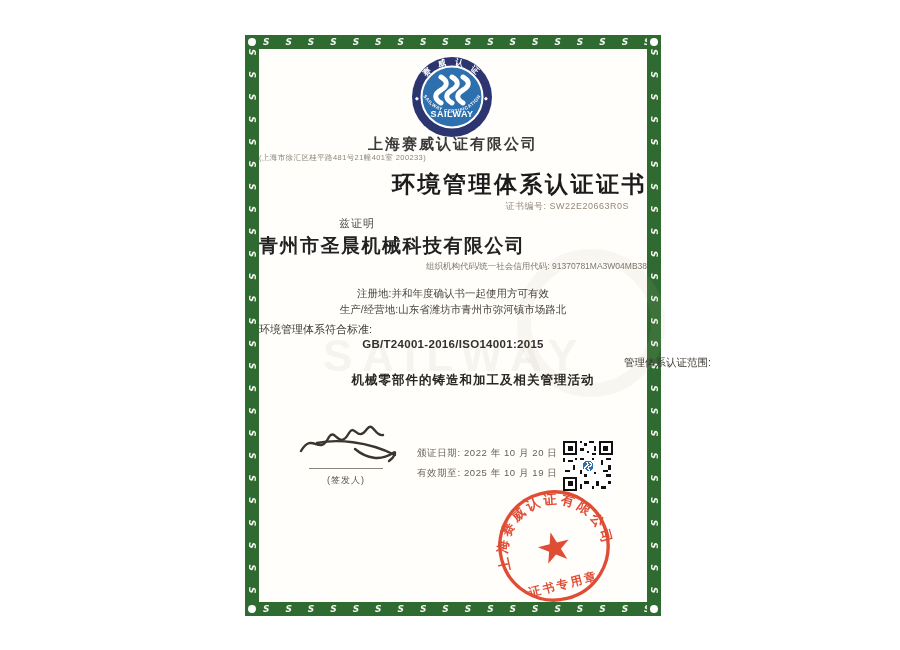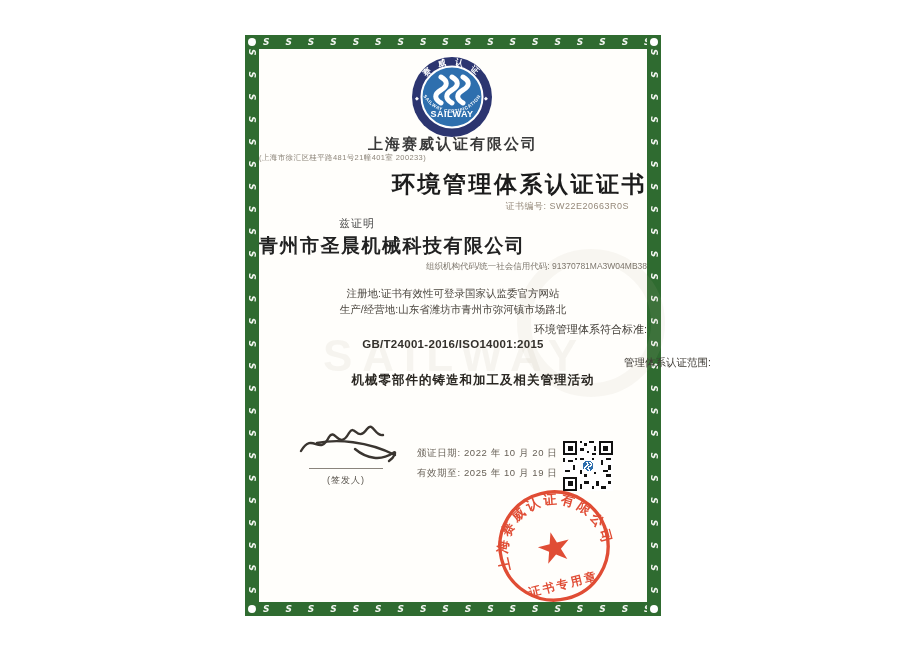--- a/index.html
+++ b/index.html
@@ -28,21 +28,21 @@
   .issuer-addr{position:absolute;left:0;top:104px;width:388px;text-align:left;font-size:7.5px;color:#8d857a;letter-spacing:0.4px;}
   .cert-title{position:absolute;left:0;top:120px;width:388px;text-align:right;font-size:23px;font-weight:bold;color:#1c1c1c;letter-spacing:2.5px;}
   .cert-no{position:absolute;right:18px;top:151px;font-size:9px;color:#95897a;letter-spacing:0.5px;}
 
   
   .certify{position:absolute;left:80px;top:167px;font-size:11px;color:#4a4a4a;letter-spacing:1px;}
   .company{position:absolute;left:0;top:184px;width:388px;font-size:19px;font-weight:bold;color:#222;letter-spacing:1.5px;}
   .code-line{position:absolute;left:0;top:212px;width:388px;text-align:right;font-size:8.5px;color:#7c756b;}
   .addr1{position:absolute;left:0;top:238px;width:388px;text-align:center;font-size:10.5px;color:#4c4740;}
   .addr2{position:absolute;left:0;top:254px;width:388px;text-align:center;font-size:10.5px;color:#4c4740;}
-  .std-cap{position:absolute;left:0;top:273px;width:388px;text-align:right;font-size:11px;color:#3f3b35;}
+  .std-cap{position:absolute;left:0;top:273px;width:388px;text-align:left;font-size:11px;color:#3f3b35;}
   .std-val{position:absolute;left:0;top:289px;width:388px;text-align:center;font-size:11.5px;font-weight:600;color:#33302b;letter-spacing:0.3px;}
   .scope-cap{position:absolute;left:0;top:307px;width:452px;text-align:right;font-size:10.5px;color:#3f3b35;}
   .scope-val{position:absolute;left:0;top:323px;width:428px;text-align:center;font-size:12.5px;font-weight:bold;color:#2b2archive8;color:#2b2823;letter-spacing:1px;}
 
   
   .signature{position:absolute;left:38px;top:372px;width:104px;height:48px;}
   .sig-line{position:absolute;left:50px;top:419px;width:74px;border-bottom:1px solid #8a847c;}
   .signer{position:absolute;left:44px;top:425px;width:86px;text-align:center;font-size:9px;color:#5a554e;letter-spacing:1px;}
   .date1{position:absolute;left:158px;top:398px;font-size:9.5px;color:#665f55;letter-spacing:0.6px;}
   .date2{position:absolute;left:158px;top:418px;font-size:9.5px;color:#665f55;letter-spacing:0.6px;}
@@ -98,21 +98,21 @@
       </svg>
 
       <div class="issuer-name">上海赛威认证有限公司</div>
       <div class="issuer-addr">(上海市徐汇区桂平路481号21幢401室 200233)</div>
       <div class="cert-title">环境管理体系认证证书</div>
       <div class="cert-no">证书编号: SW22E20663R0S</div>
 
       <div class="certify">兹证明</div>
       <div class="company">青州市圣晨机械科技有限公司</div>
       <div class="code-line">组织机构代码/统一社会信用代码: 91370781MA3W04MB38</div>
-      <div class="addr1">注册地:证书有效性可登录国家认监委官方网站</div>
+      <div class="addr1">注册地:并和年度确认书一起使用方可有效</div>
       <div class="addr2">生产/经营地:山东省潍坊市青州市弥河镇市场路北</div>
       <div class="std-cap">环境管理体系符合标准:</div>
       <div class="std-val">GB/T24001-2016/ISO14001:2015</div>
       <div class="scope-cap">管理体系认证范围:</div>
       <div class="scope-val">机械零部件的铸造和加工及相关管理活动</div>
 
       <svg class="signature" viewBox="0 0 104 48">
         <g stroke="#3a3530" stroke-width="2.4" fill="none" stroke-linecap="round">
           <path d="M4,30 C16,10 22,36 32,16 C38,6 42,30 52,12 C58,2 60,22 70,8 C76,0 78,16 86,14"></path>
           <path d="M20,22 C40,18 70,20 98,34"></path>

